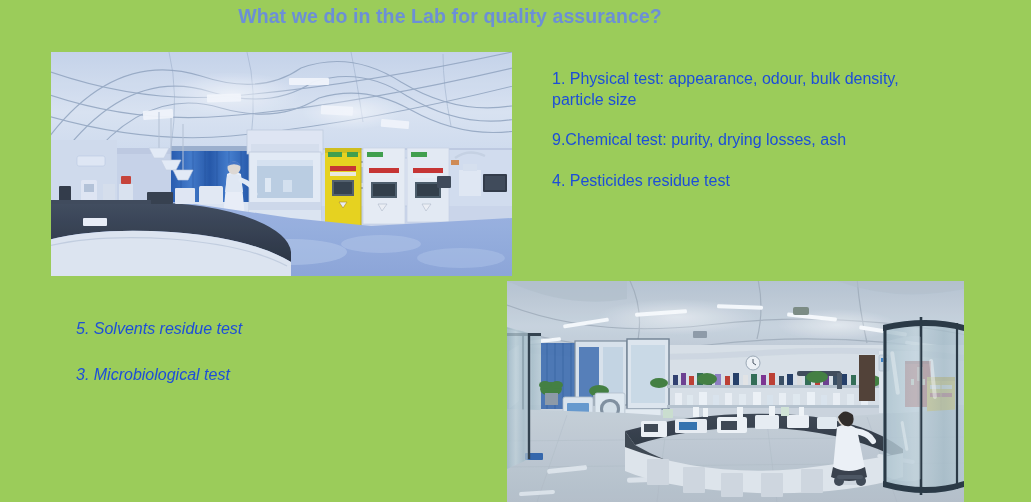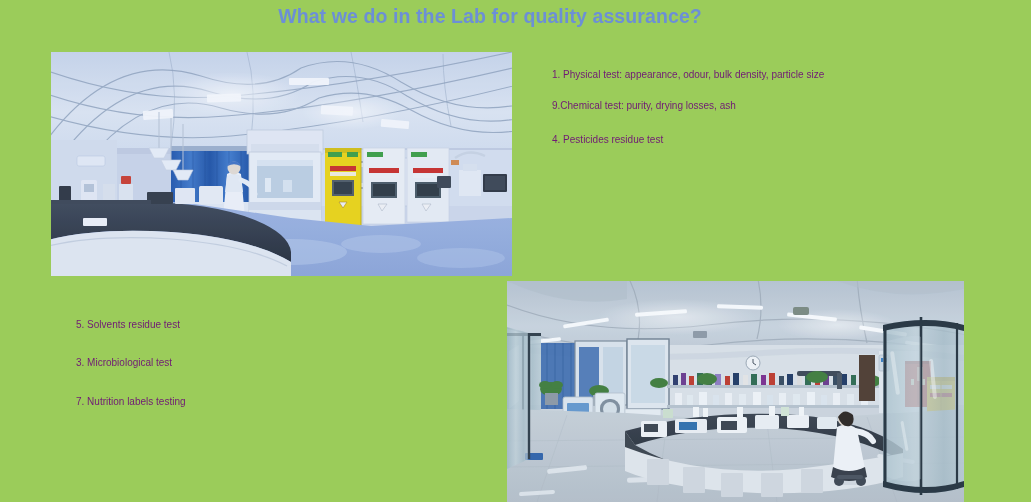--- a/index.html
+++ b/index.html
@@ -23,46 +23,45 @@
     position: absolute;
     left: 0;
     top: 5px;
     width: 900px;
     text-align: center;
     font-size: 19.5px;
     font-weight: bold;
     color: #6c8fd6;
     letter-spacing: 0.1px;
     font-family: "Liberation Sans", sans-serif;
-    margin-left: 40px;
   }
 
   
   .text-block {
     position: absolute;
-    color: #701a75;
-    font-size: 10px;
+    color: #1d4ed8;
+    font-size: 16px;
     line-height: 1.33;
     font-family: "Liberation Sans", sans-serif;
   }
   #list-right {
     left: 552px;
     top: 68px;
     width: 400px;
   }
   #list-left {
     left: 76px;
     top: 318px;
     width: 420px;
   }
   .list-item {
     margin-bottom: 20px;
   }
   #list-right .list-item:first-child { margin-bottom: 18px; }
-  #list-left .list-item { margin-bottom: 25px; }
+  #list-left .list-item { margin-bottom: 25px; font-style: italic; }
 
   
   .photo {
     position: absolute;
     overflow: hidden;
     background: #8fa9cd;
   }
   #photo-lab-top {
     left: 51px;
     top: 52px;
@@ -282,21 +281,20 @@
 
   <div class="text-block" id="list-right">
     <div class="list-item">1. Physical test: appearance, odour, bulk density, particle size</div>
     <div class="list-item">9.Chemical test: purity, drying losses, ash</div>
     <div class="list-item">4. Pesticides residue test</div>
   </div>
 
   <div class="text-block" id="list-left">
     <div class="list-item">5. Solvents residue test</div>
     <div class="list-item">3. Microbiological test</div>
-    <div class="list-item">7. Nutrition labels testing</div>
   </div>
 
   <div class="photo" id="photo-lab-bottom">
     <svg viewBox="0 0 457 221" preserveAspectRatio="none">
       <defs>
         <linearGradient id="bCeil" x1="0" y1="0" x2="0" y2="1">
           <stop offset="0" stop-color="#b9c5d2"></stop>
           <stop offset="0.6" stop-color="#ccd6e0"></stop>
           <stop offset="1" stop-color="#c0cad6"></stop>
         </linearGradient>

